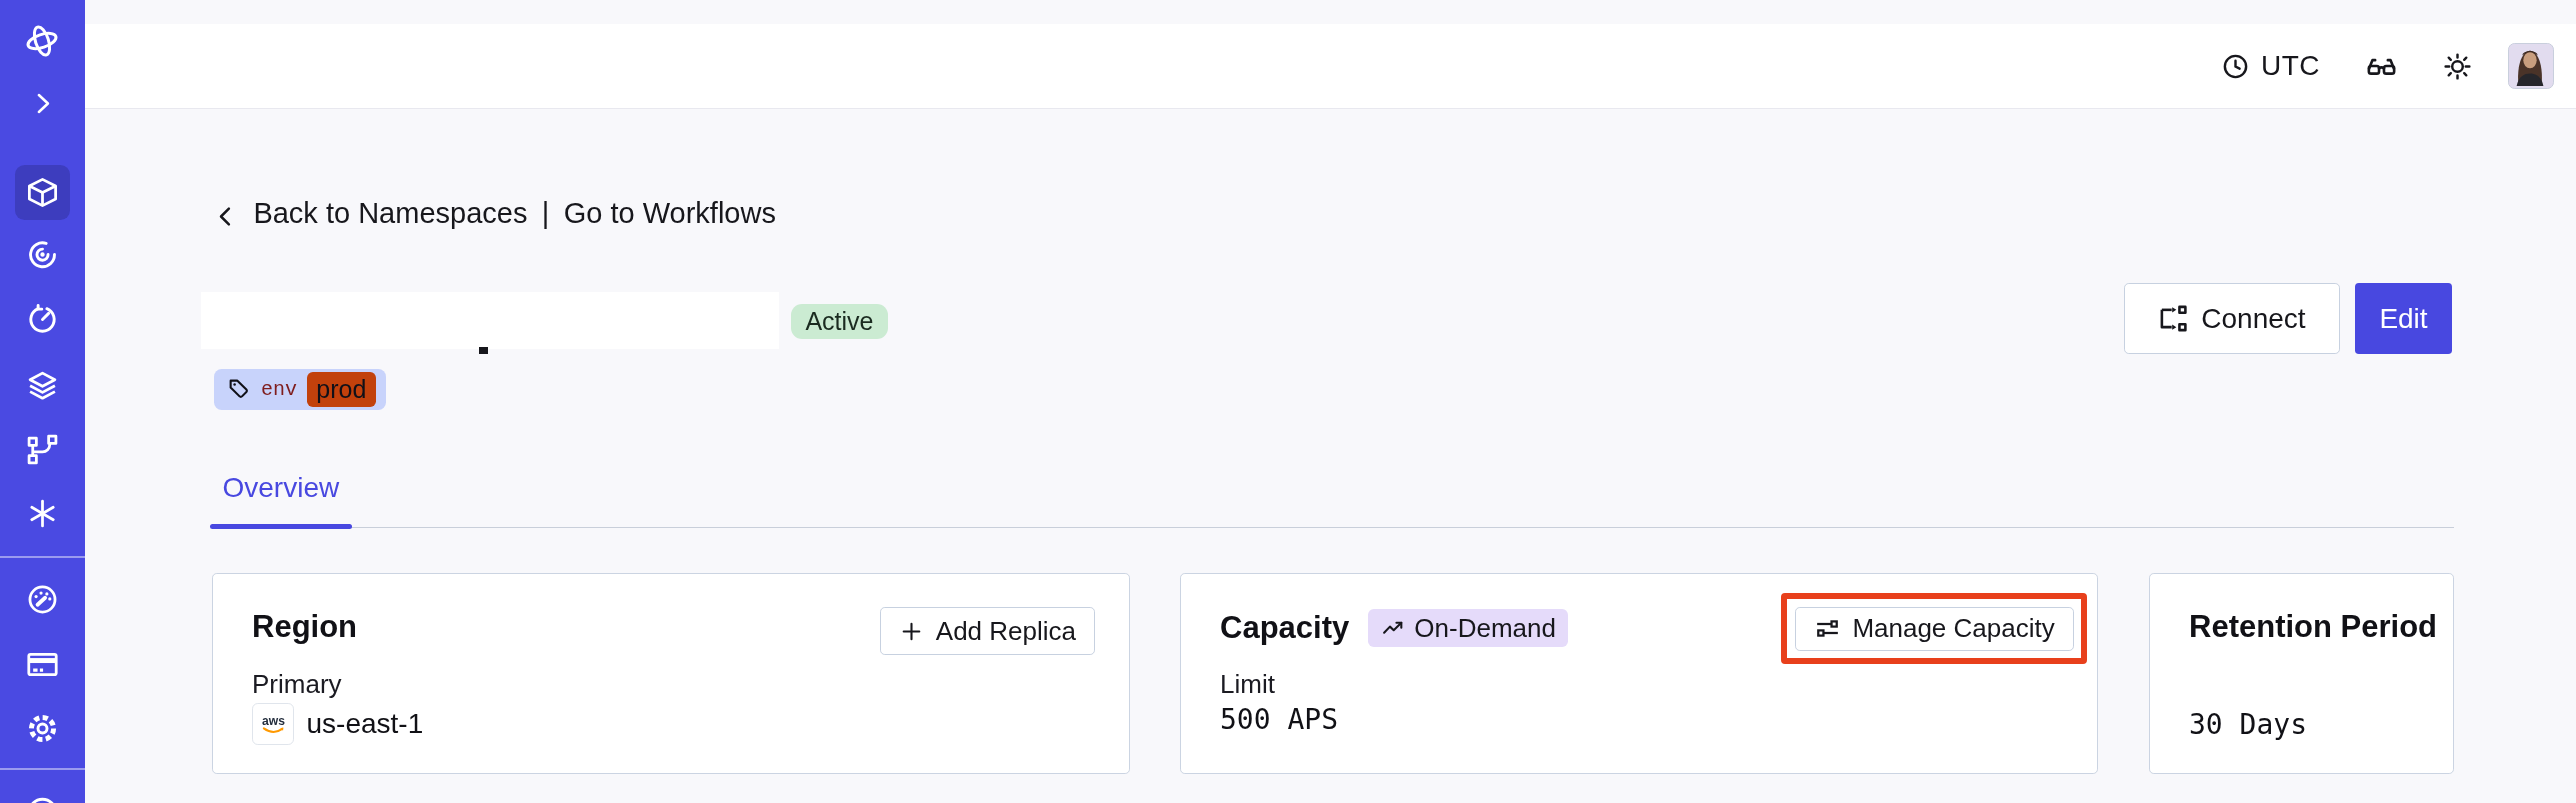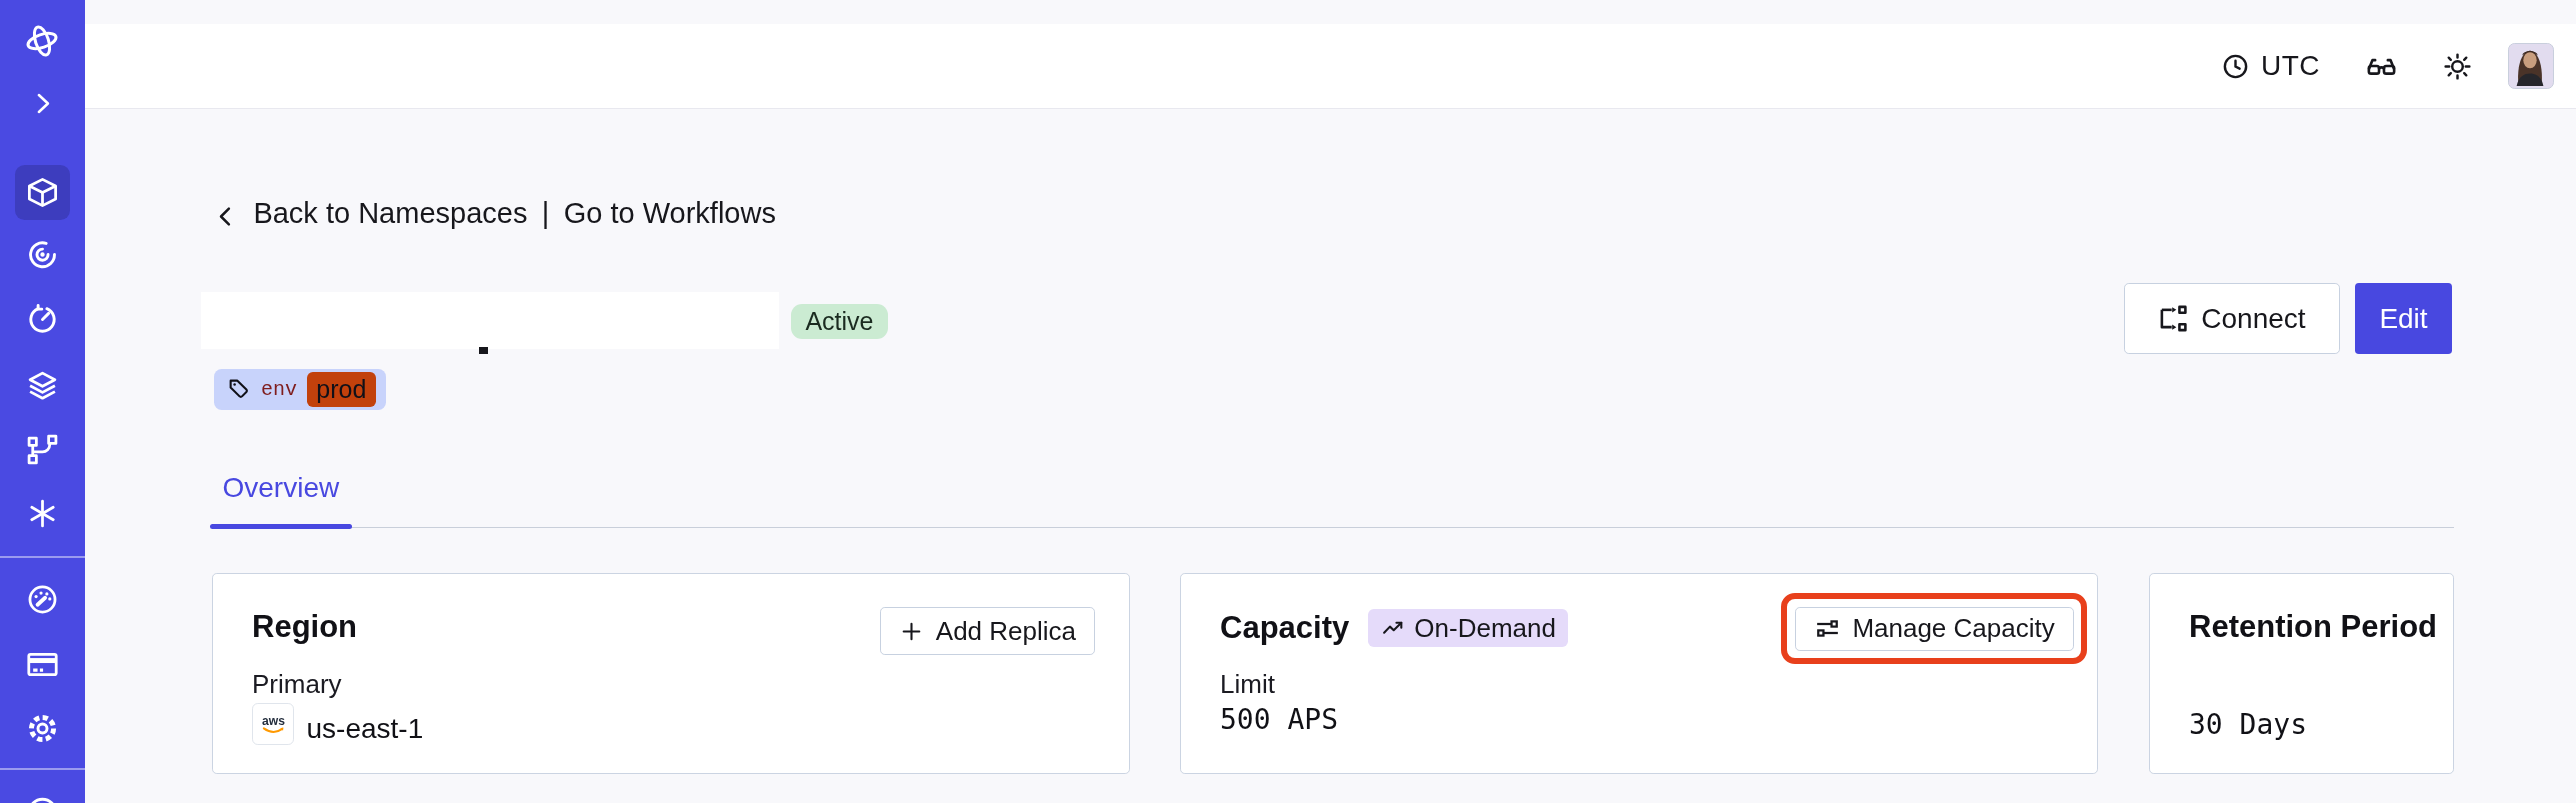--- a/index.html
+++ b/index.html
@@ -104,40 +104,40 @@
   
   .card {
     position:absolute; top:488px; height:201px; background:#fff;
     border:1.9px solid #CBD4E2; border-radius:4.8px;
   }
   .card-region    { left:127px;  width:918px; }
   .card-capacity  { left:1095px; width:918px; }
   .card-retention { left:2064px; width:305px; }
   .card-title { position:absolute; left:39px; top:35px; font-size:31px; font-weight:700; color:#111116; display:flex; align-items:center; gap:19px;}
   .card-label { position:absolute; left:39px; top:95px; font-size:26px; color:#1B1B22; }
-  .card-valrow { position:absolute; left:39px; top:129px; display:flex; align-items:flex-end; gap:12.5px; }
+  .card-valrow { position:absolute; left:39px; top:129px; display:flex; align-items:center; gap:12.5px; }
   .card-value { font-size:28px; color:#111116; }
   .retention-value { position:absolute; left:39px; top:134px; font-size:28px; color:#111116; }
 
   .card-btn {
     position:absolute; top:33px; right:34px; height:48px; padding:0 18px;
     display:flex; align-items:center; gap:11.5px; background:#fff;
     border:1.9px solid #C7D1E0; border-radius:4.8px; font-size:26px; font-weight:500;
     color:#17171C; cursor:pointer;
   }
 
   .badge-ondemand {
     height:38px; background:#E5DBFA; border-radius:5.8px; padding:0 12.5px;
     display:flex; align-items:center; gap:8.6px; font-size:26px; font-weight:400;
     color:#17171C;
   }
 
   .annotation-box {
     position:absolute; top:19px; right:9.6px; border:6.7px solid #E8401C;
-    border-radius:14px; padding:7.7px;
+    border-radius:4px; padding:7.7px;
   }
   .annotation-box .card-btn { position:static; }
 
   .aws-box {
     width:42px; height:42px; background:#fff; border:1.9px solid #E0E5EC;
     border-radius:5.8px; display:flex; align-items:center; justify-content:center;
   }
 </style>
 </head>
 <body>

